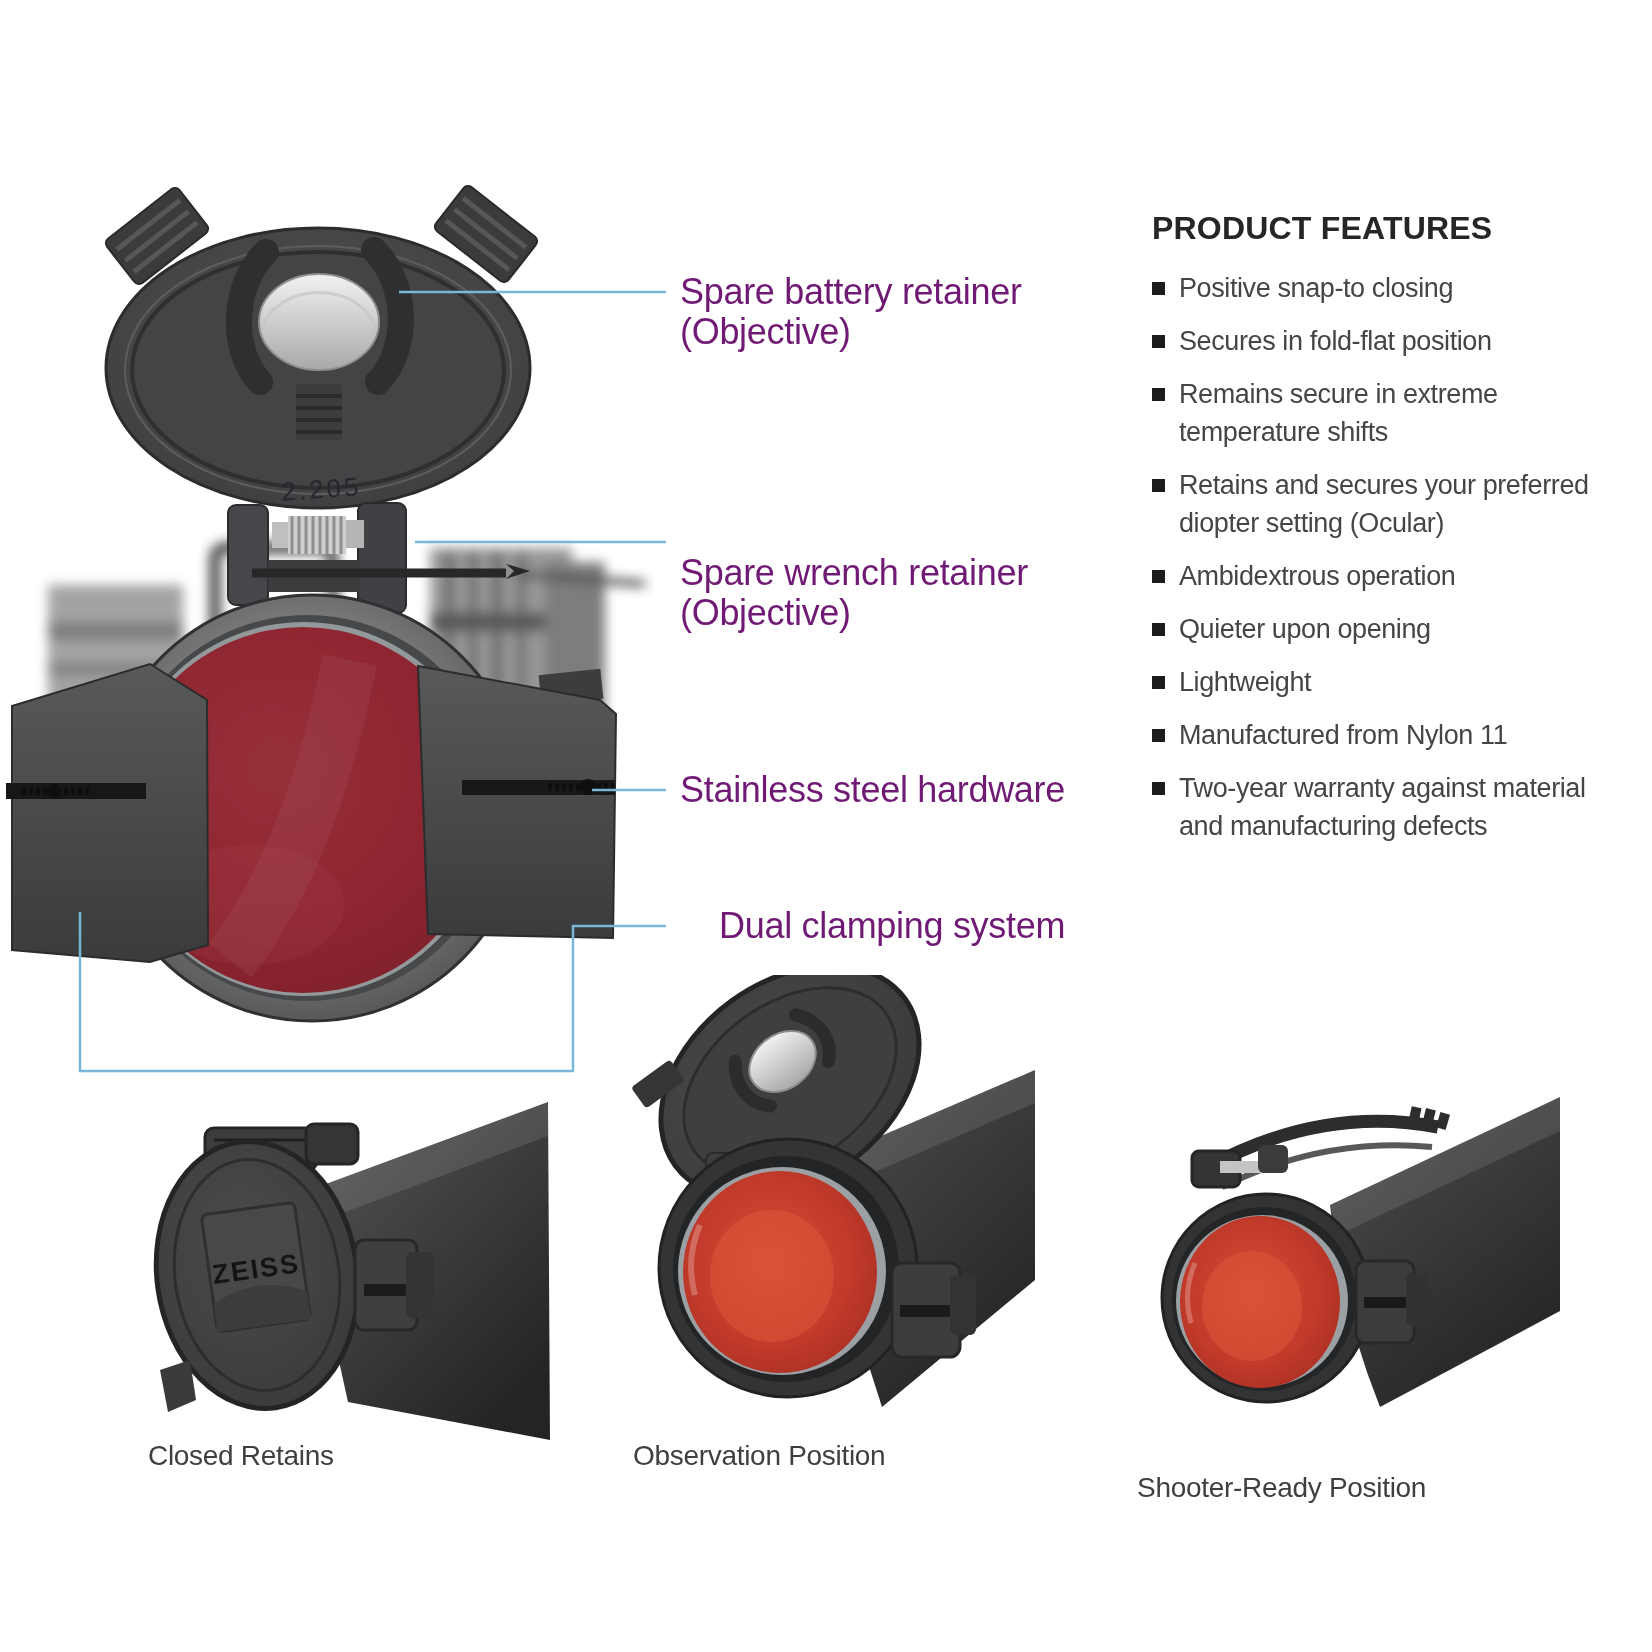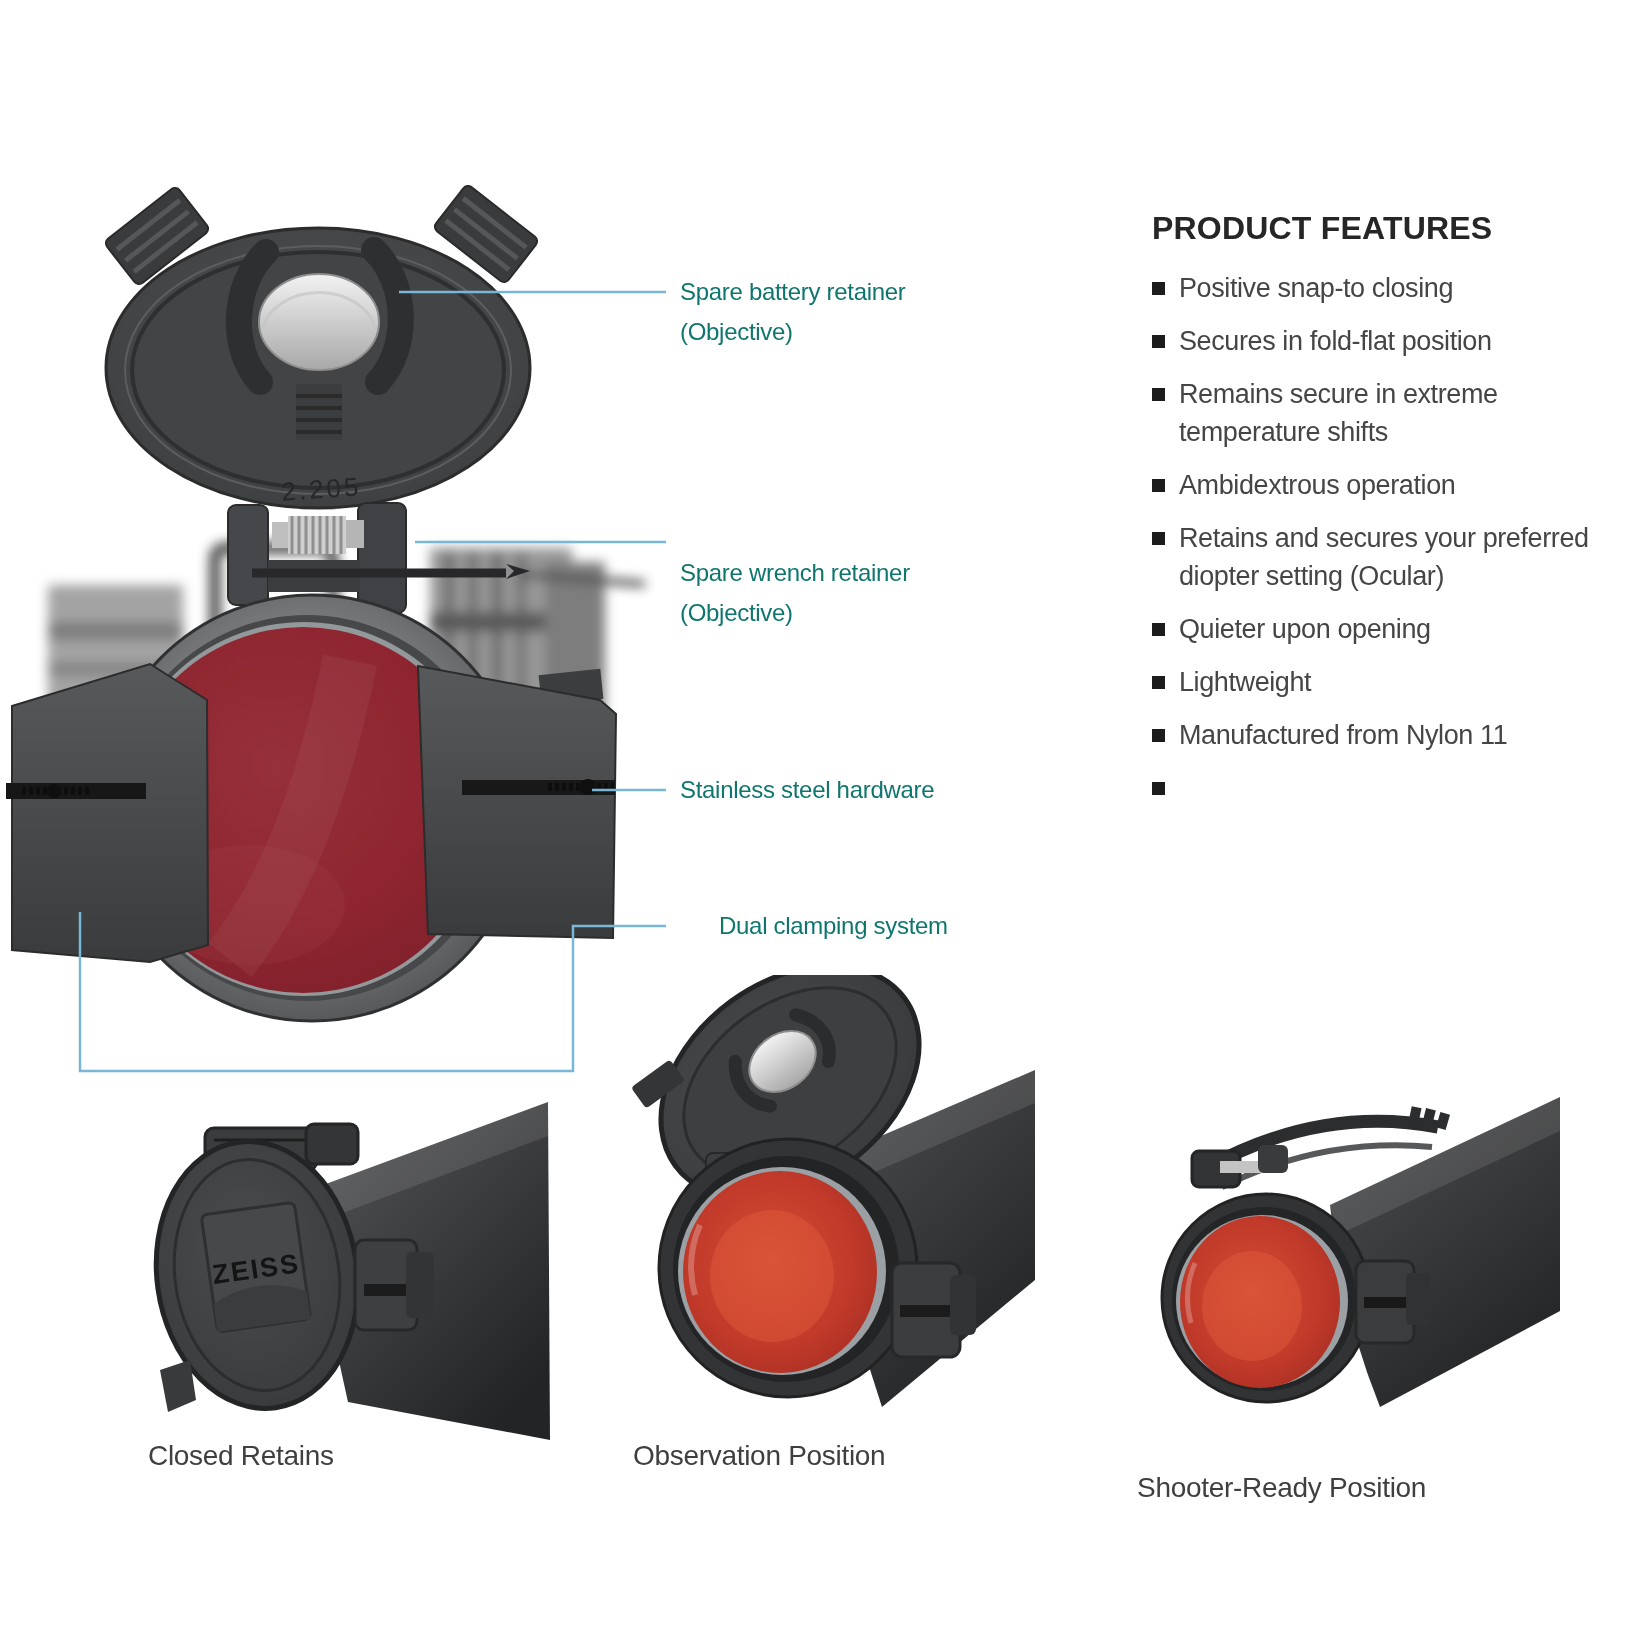--- a/index.html
+++ b/index.html
@@ -1,19 +1,19 @@
 <!DOCTYPE html>
 <html><head>
 <meta charset="utf-8">
 <style>
   html,body{margin:0;padding:0;background:#ffffff;}
   #canvas{position:relative;width:1652px;height:1652px;background:#ffffff;overflow:hidden;
           font-family:"Liberation Sans", sans-serif;}
   svg{position:absolute;display:block;}
-  .callout-label{position:absolute;font-size:24px;line-height:40px;color:#0f766e;
+  .callout-label{position:absolute;font-size:36px;line-height:40px;color:#701a75;
                  letter-spacing:-0.3px;white-space:nowrap;}
   #features-panel{position:absolute;left:1152px;top:210px;width:478px;}
   #features-title{font-size:32px;font-weight:bold;color:#262626;letter-spacing:0.2px;
                   margin:0 0 22px 0;white-space:nowrap;}
   #features-list{list-style:none;margin:0;padding:0;width:462px;}
   #features-list li{position:relative;padding-left:27px;margin-bottom:15px;
                     font-size:27px;line-height:38px;letter-spacing:-0.4px;color:#454545;}
   #features-list li .sq{position:absolute;left:0;top:13px;width:13px;height:13px;background:#1c1c1c;}
   .position-caption{position:absolute;top:1440px;font-size:28px;color:#3f3f3f;
                     letter-spacing:-0.3px;white-space:nowrap;}
@@ -164,26 +164,26 @@
     <div>Dual clamping system</div>
   </div>
 
   <div id="features-panel">
     <h1 id="features-title">PRODUCT FEATURES</h1>
     <ul id="features-list">
       <li><span class="sq"></span></li>
       <li><span class="sq"></span><span>Positive snap-to closing</span></li>
       <li><span class="sq"></span><span>Secures in fold-flat position</span></li>
       <li><span class="sq"></span><span>Remains secure in extreme temperature shifts</span></li>
+      <li><span class="sq"></span><span>Retains and secures your preferred diopter setting (Ocular)</span></li>
       <li><span class="sq"></span><span>Ambidextrous operation</span></li>
-      <li><span class="sq"></span><span>Retains and secures your preferred diopter setting (Ocular)</span></li>
       <li><span class="sq"></span><span>Quieter upon opening</span></li>
       <li><span class="sq"></span><span>Lightweight</span></li>
       <li><span class="sq"></span><span>Manufactured from Nylon 11</span></li>
-      <li><span class="sq"></span></li>
+      <li><span class="sq"></span><span>Two-year warranty against material and manufacturing defects</span></li>
     </ul>
   </div>
 
   <svg style="left:110px;top:1040px;" width="440" height="410" viewBox="0 0 440 410">
     <defs>
       <linearGradient id="tubeGrad1" x1="0" y1="0" x2="0.7" y2="1">
         <stop offset="0%" stop-color="#555658"></stop>
           <stop offset="100%" stop-color="#232425"></stop>
       </linearGradient>
       <radialGradient id="capGrad2" cx="45%" cy="40%" r="80%">

